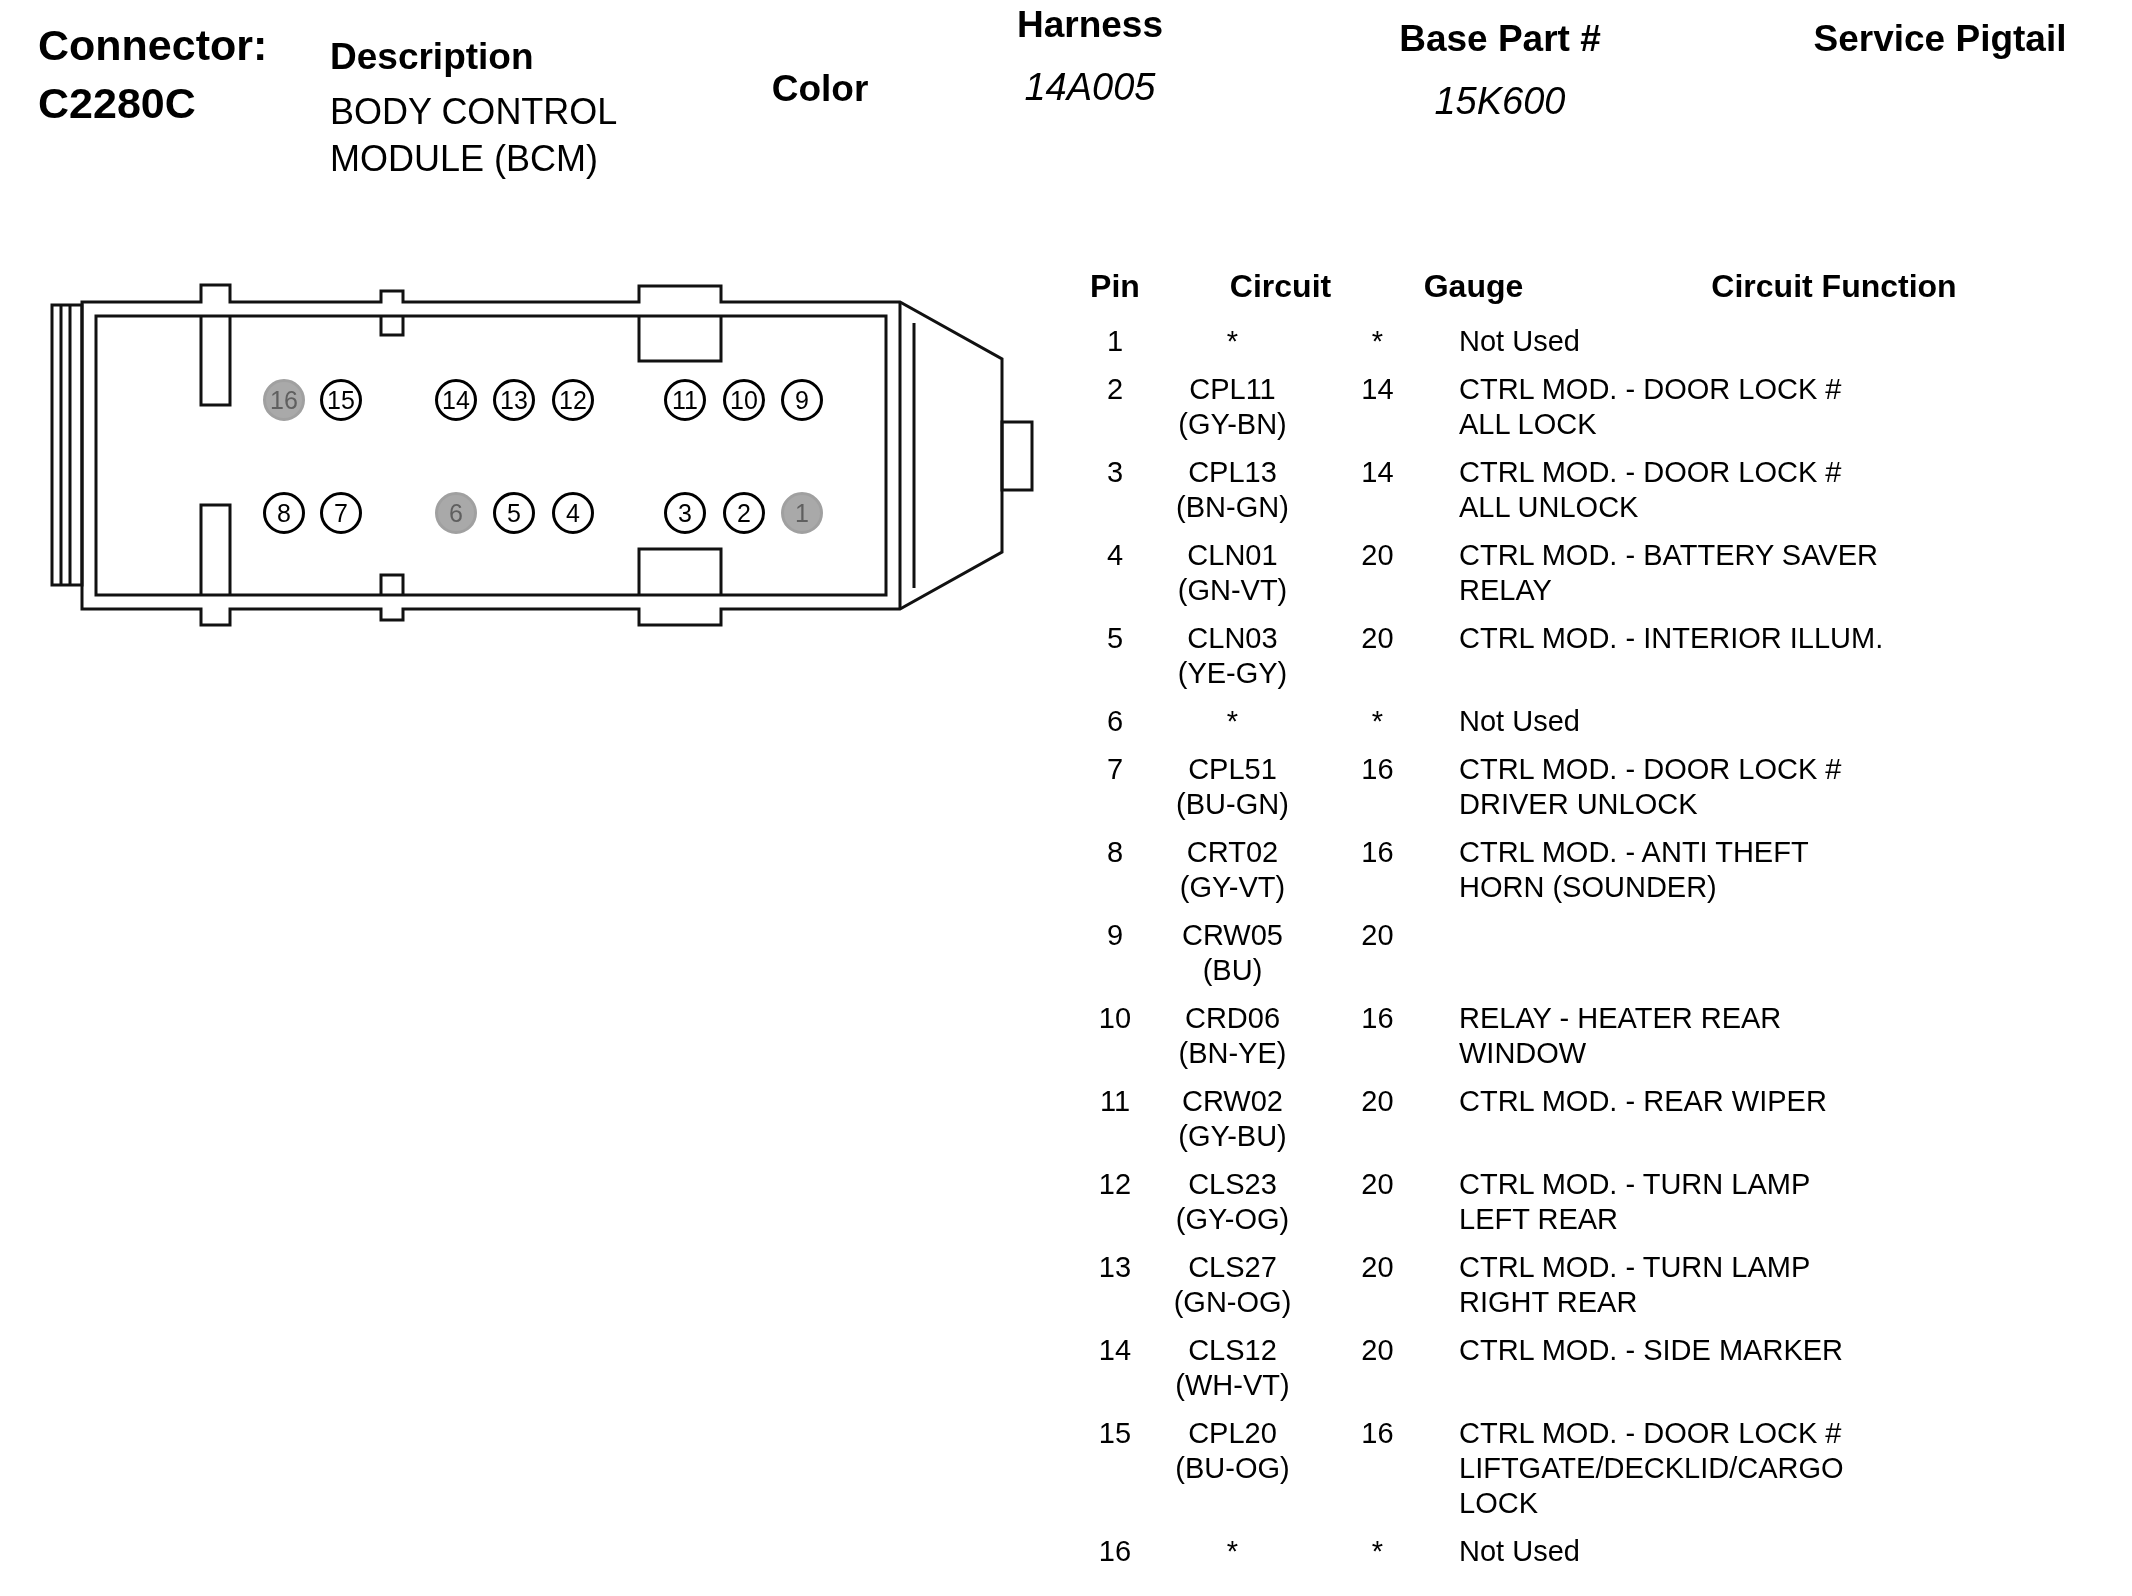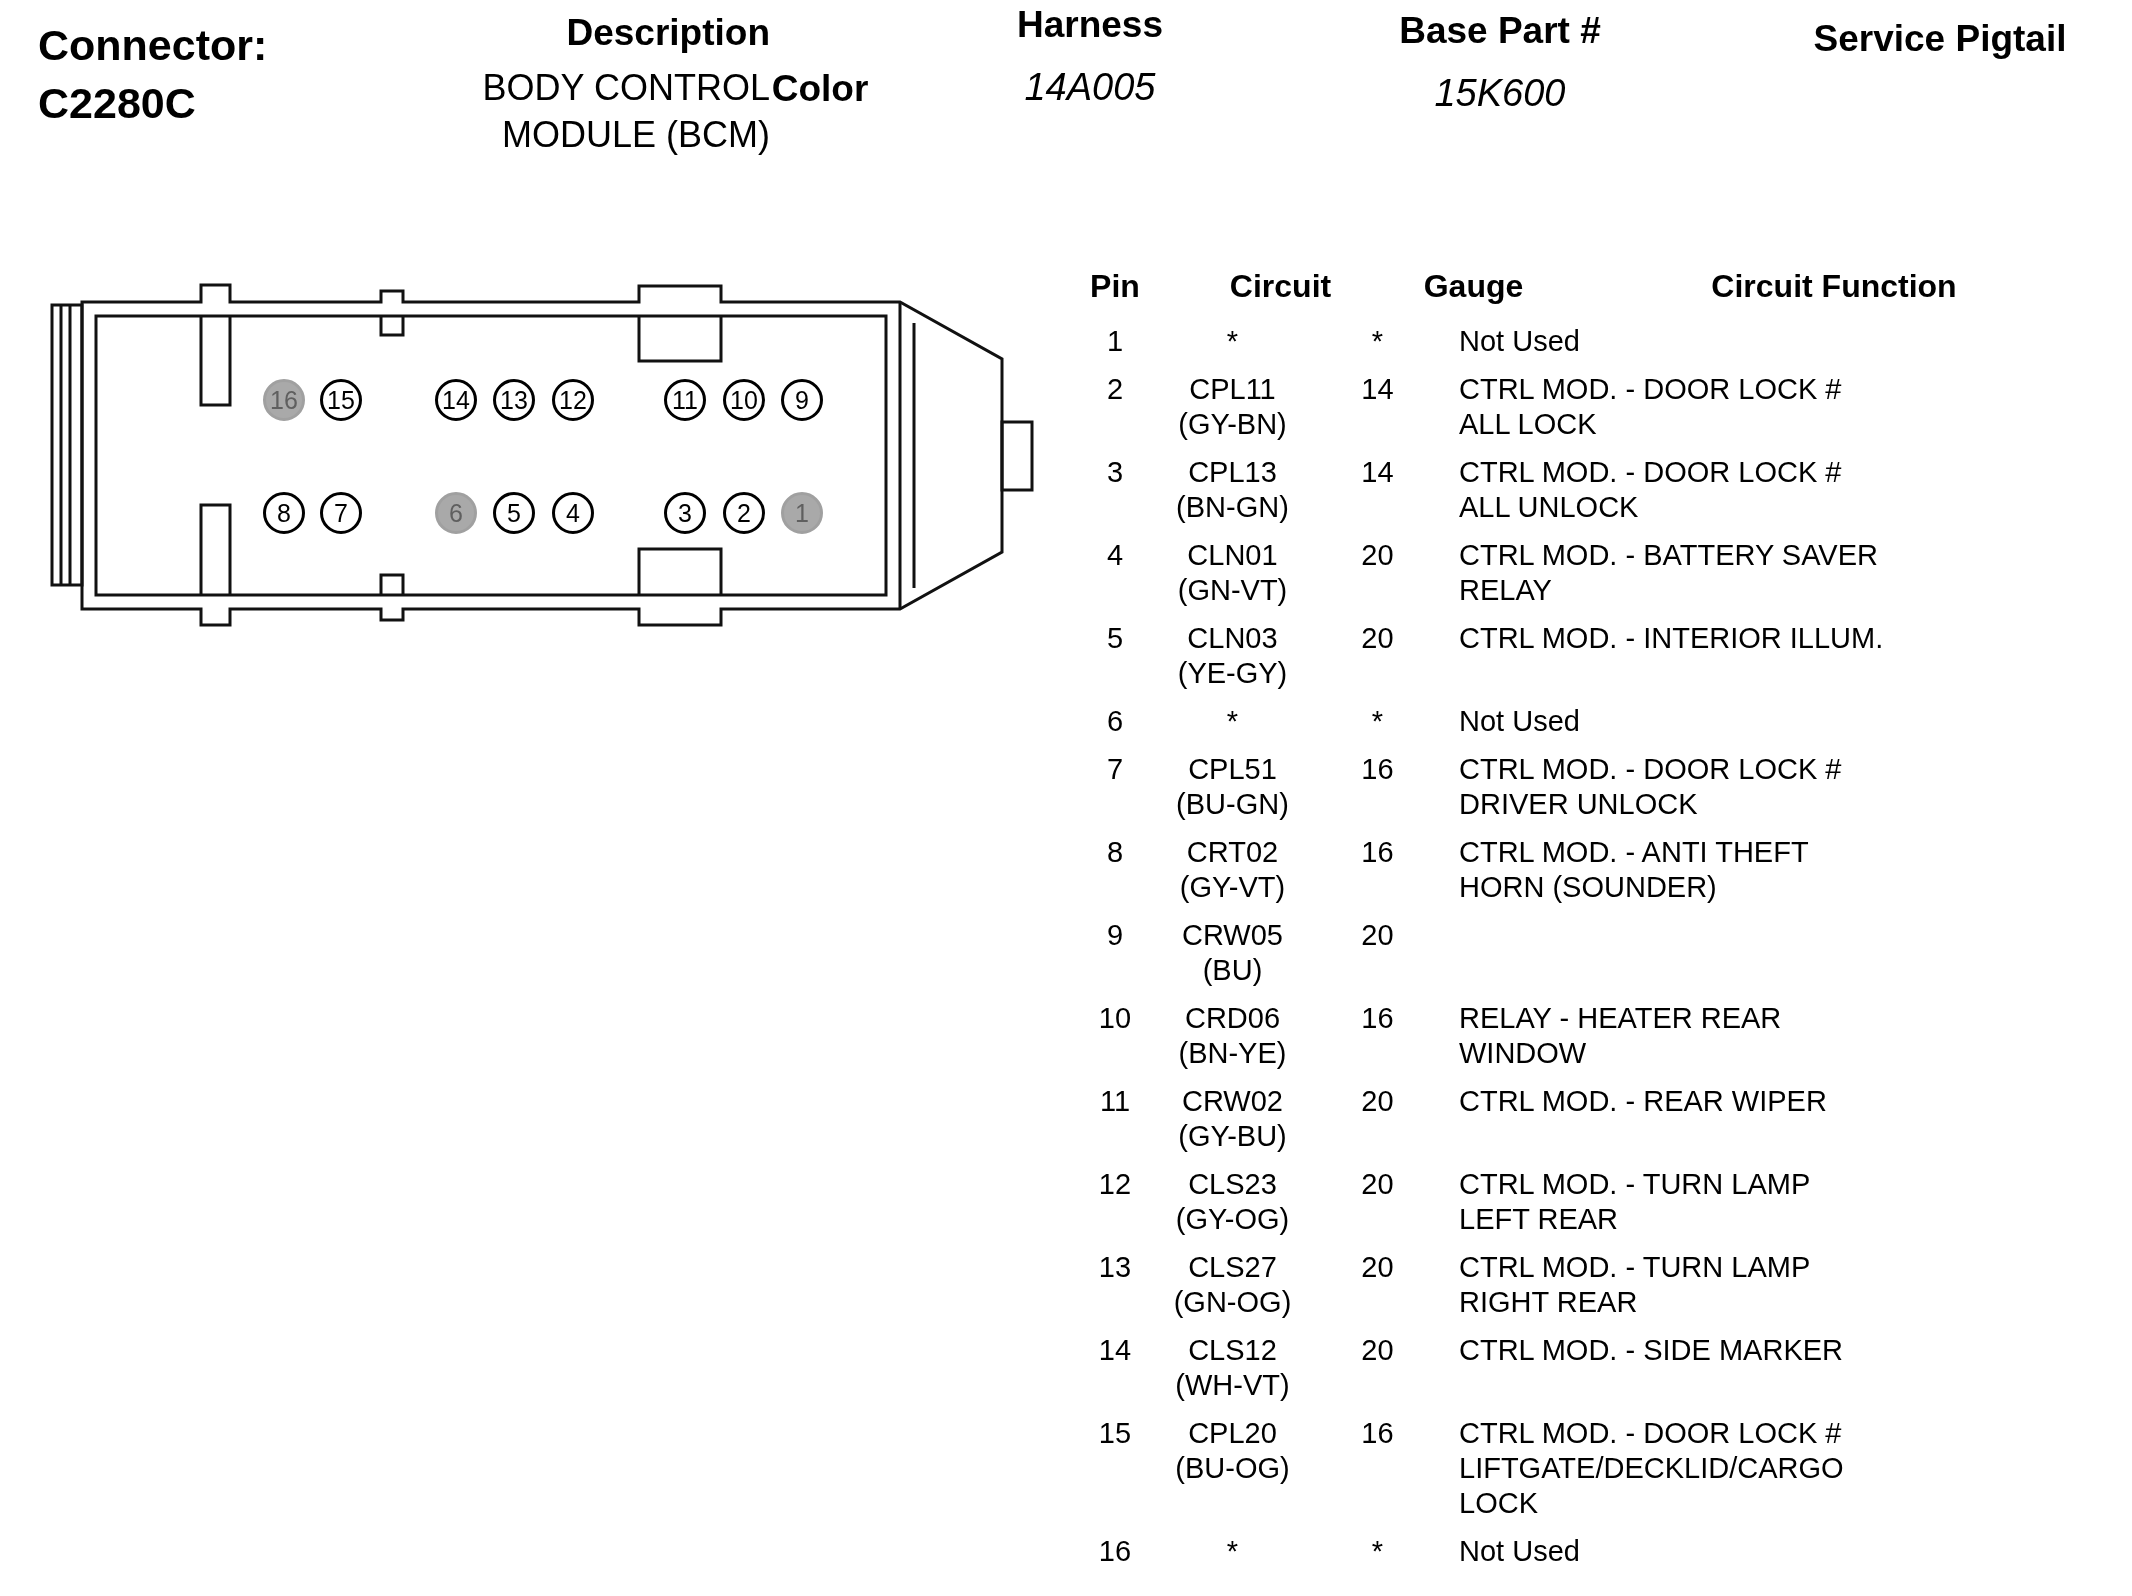--- a/index.html
+++ b/index.html
@@ -11,26 +11,26 @@
     overflow:hidden;
   }
 
   
   .connector-title {
     position:absolute; left:38px; top:16px;
     font-size:43px; font-weight:bold; line-height:58px;
   }
   .hdr-label { font-size:37px; font-weight:bold; }
   .hdr-value { font-size:38px; font-weight:normal; }
-  .desc-block { position:absolute; left:330px; top:12px; width:440px; text-align:right; }
+  .desc-block { position:absolute; left:330px; top:36px; width:440px; text-align:left; }
   .desc-value { font-size:36px; line-height:47px; margin-top:10px; }
   .color-block { position:absolute; left:730px; top:68px; width:180px; text-align:center; }
   .harness-block { position:absolute; left:960px; top:4px; width:260px; text-align:center; }
   .harness-block .hdr-value, .basepart-block .hdr-value { margin-top:20px;font-style:italic; }
-  .basepart-block { position:absolute; left:1350px; top:10px; width:300px; text-align:center; }
+  .basepart-block { position:absolute; left:1350px; top:18px; width:300px; text-align:center; }
   .pigtail-block { position:absolute; left:1760px; top:18px; width:360px; text-align:center; }
 
   
   .connector-svg { position:absolute; left:40px; top:275px; width:1000px; height:355px; }
   .pins { position:absolute; left:0; top:0; width:2132px; height:1596px; pointer-events:none; }
   .pin {
     position:absolute; width:42px; height:42px; box-sizing:border-box;
     border-radius:50%; background:#fff; border:3px solid #000;
     display:flex; align-items:center; justify-content:center;
     font-size:25px; color:#000;

